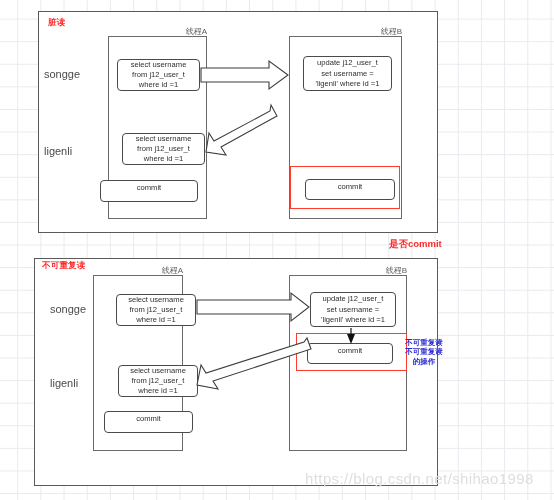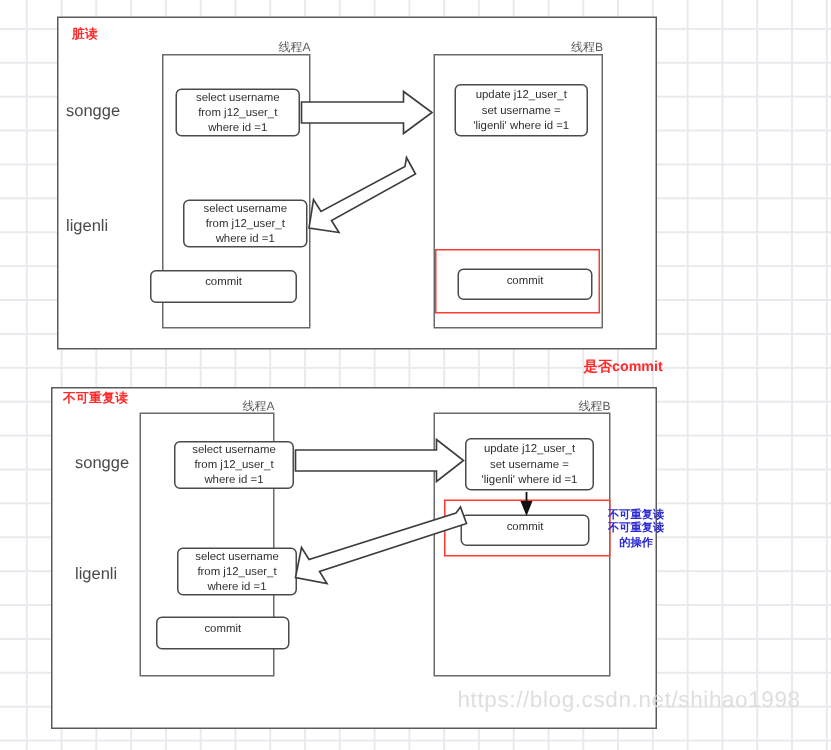--- a/index.html
+++ b/index.html
@@ -156,21 +156,21 @@
 <div class="node" style="left:104px;top:411px;width:89px;height:22px;">
   <span>commit</span>
 </div>
 
 <div class="note-blue" style="left:404px;top:338px;">
   <span>不可重复读</span>
   <span>不可重复读</span>
   <span>的操作</span>
 </div>
 
-<div class="watermark" style="left:305px;top:458px;">https://blog.csdn.net/shihao1998</div>
+<div class="watermark" style="left:305px;top:470px;">https://blog.csdn.net/shihao1998</div>
 
 <svg class="ov" viewBox="0 0 554 500">
 
   <polygon class="blockarrow" points="201,68 269,68 269,61 288,75 269,89 269,82 201,82"></polygon>
 
   <polygon class="blockarrow" points="271,105 277,116 221,147 226,155 206,152 209,133 214,141 270,111"></polygon>
 
   <polygon class="blockarrow" points="197,300 291,300 291,293 309,307 291,321 291,314 197,314"></polygon>
 
   <line class="thinarrow" x1="351" y1="328" x2="351" y2="339"></line>

